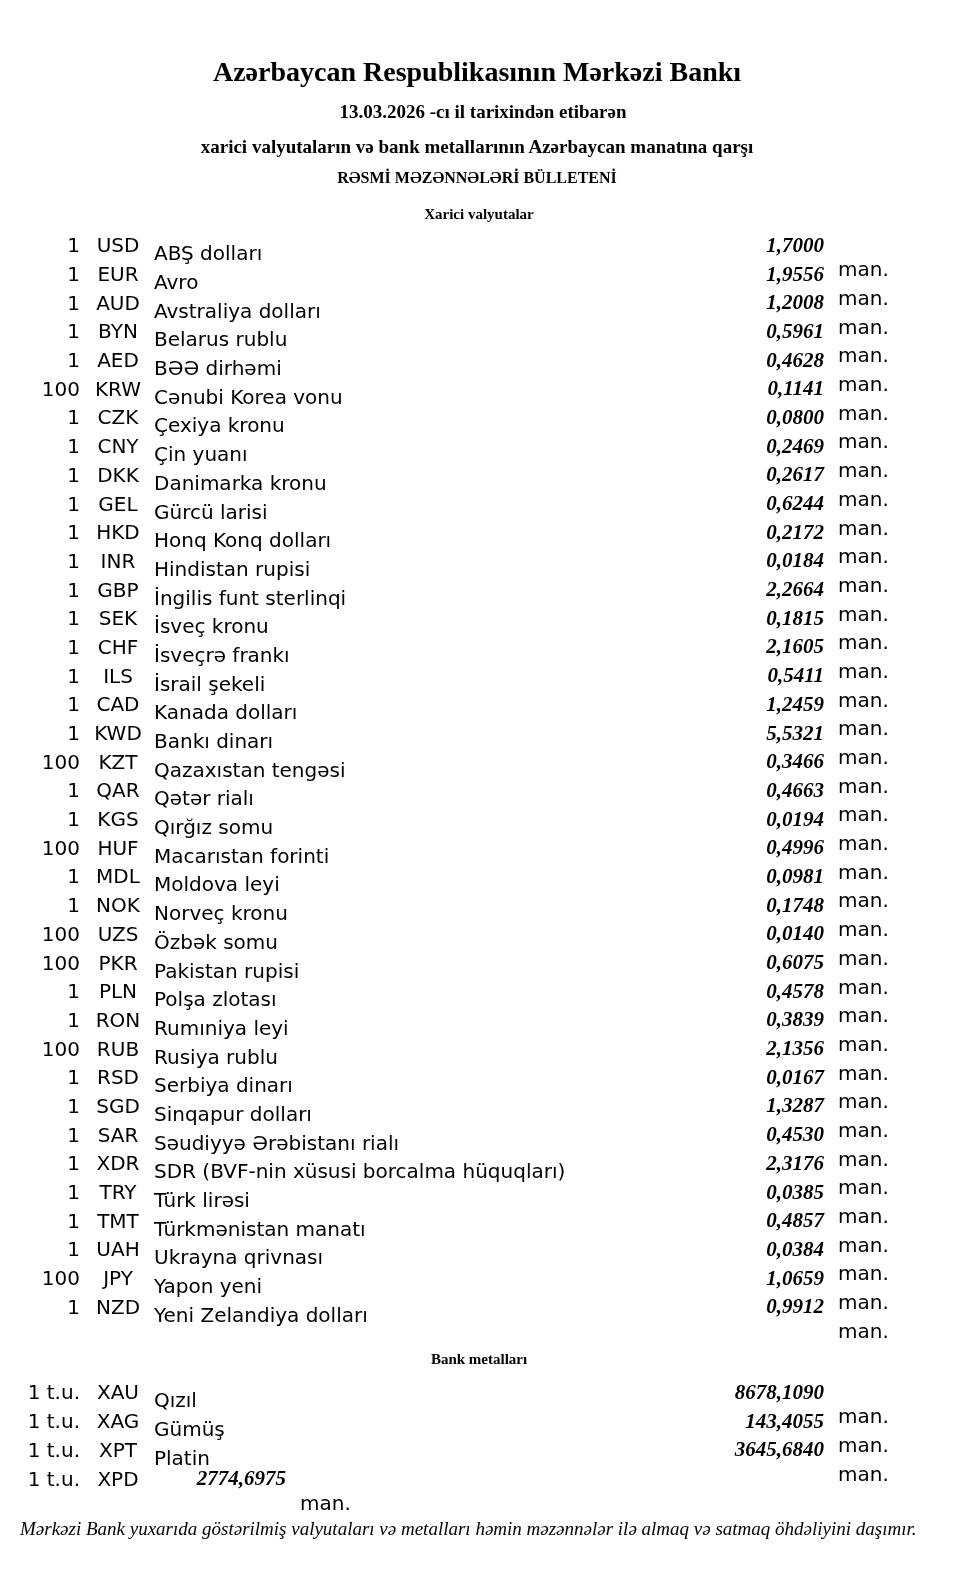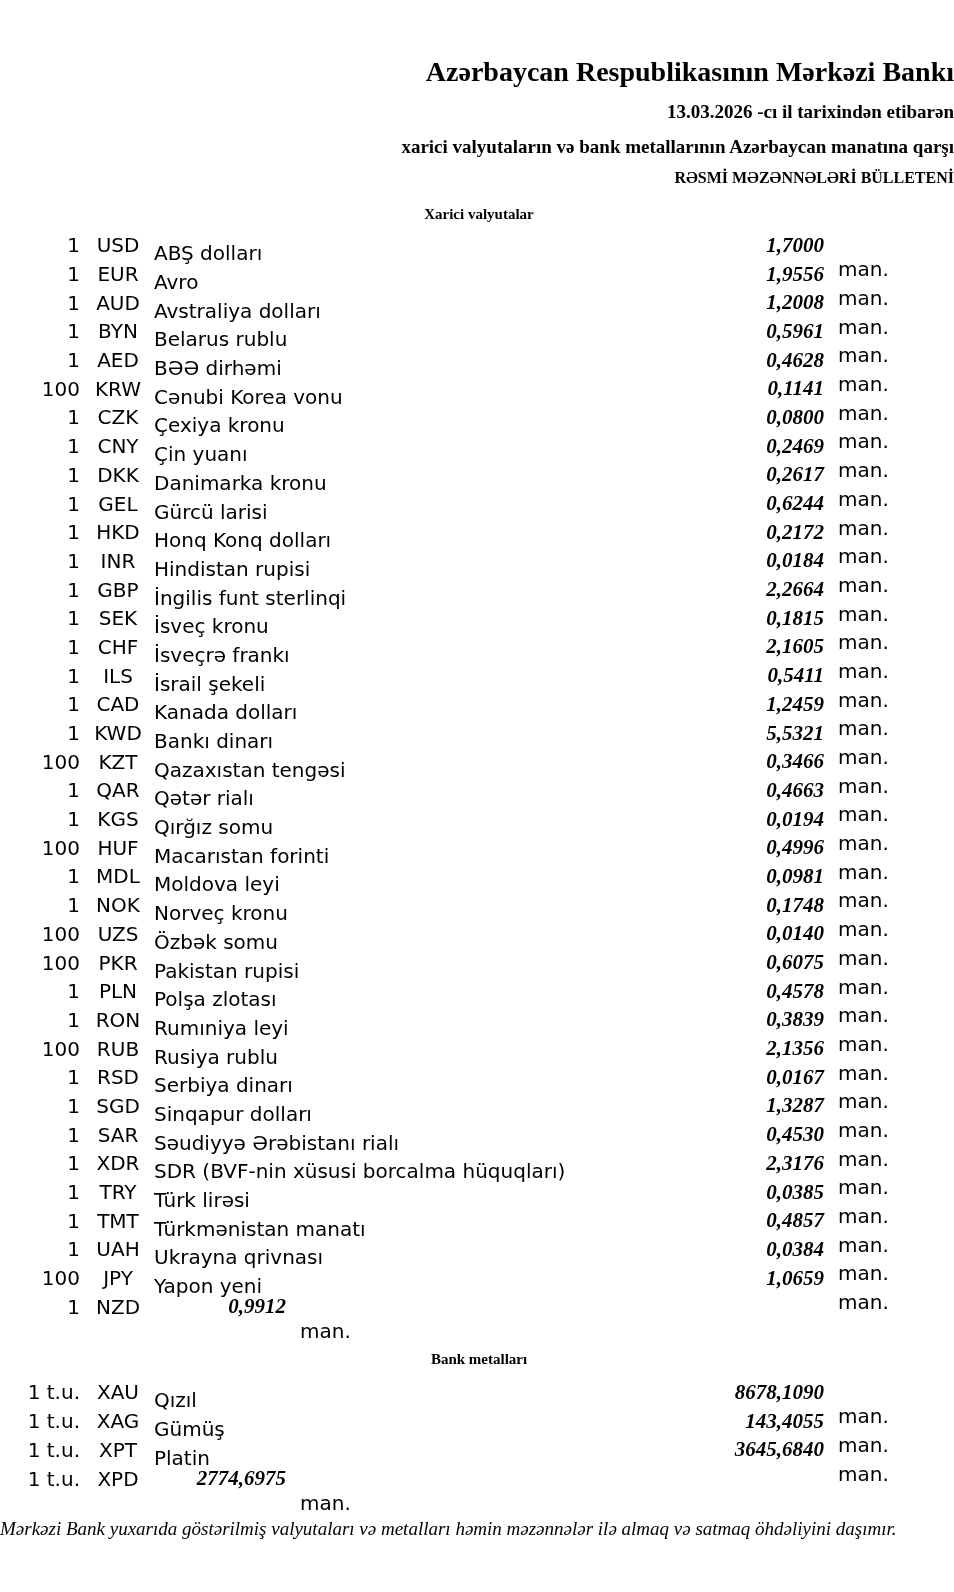--- a/index.html
+++ b/index.html
@@ -11,21 +11,21 @@
   .page {
     position: relative;
     width: 954px;
     height: 1592px;
     background: #ffffff;
     font-family: "DejaVu Sans", sans-serif;
     overflow: hidden;
     box-sizing: border-box;
     padding-top: 54px;
   }
-  header { text-align: right; }
+  header { text-align: center; }
   .bank-title {
     font-family: "Liberation Serif", serif;
     font-weight: bold;
     font-size: 28px;
     line-height: 35px;
     margin: 0;
   }
   .date-line {
     font-family: "Liberation Serif", serif;
     font-weight: bold;
@@ -104,21 +104,21 @@
     white-space: nowrap;
     flex: none;
     margin-top: 48px;
   }
   .disclaimer {
     font-family: "Liberation Serif", serif;
     font-style: italic;
     font-size: 19px;
     line-height: 24px;
     margin-top: 24px;
-    padding-left: 0;
+    padding-left: 20px;
     white-space: nowrap;
   }
 </style>
 </head>
 <body>
 
 <div class="page">
 
   <header>
     <h1 class="bank-title">Azərbaycan Respublikasının Mərkəzi Bankı</h1>
@@ -385,20 +385,21 @@
       <div class="row">
     <span class="qty">100</span>
     <span class="code">JPY</span>
     <span class="name">Yapon yeni</span>
     <span class="rate">1,0659</span>
     <span class="unit">man.</span>
   </div>
       <div class="row">
     <span class="qty">1</span>
     <span class="code">NZD</span>
+    <span class="name">Yeni Zelandiya dolları</span>
     <span class="rate">0,9912</span>
     <span class="unit">man.</span>
   </div>
     </div>
 
   <h2 class="section-title metals">Bank metalları</h2>
 
   <div class="rows metal-rows" id="metal-rows">
       <div class="row">
     <span class="qty">1 t.u.</span>

